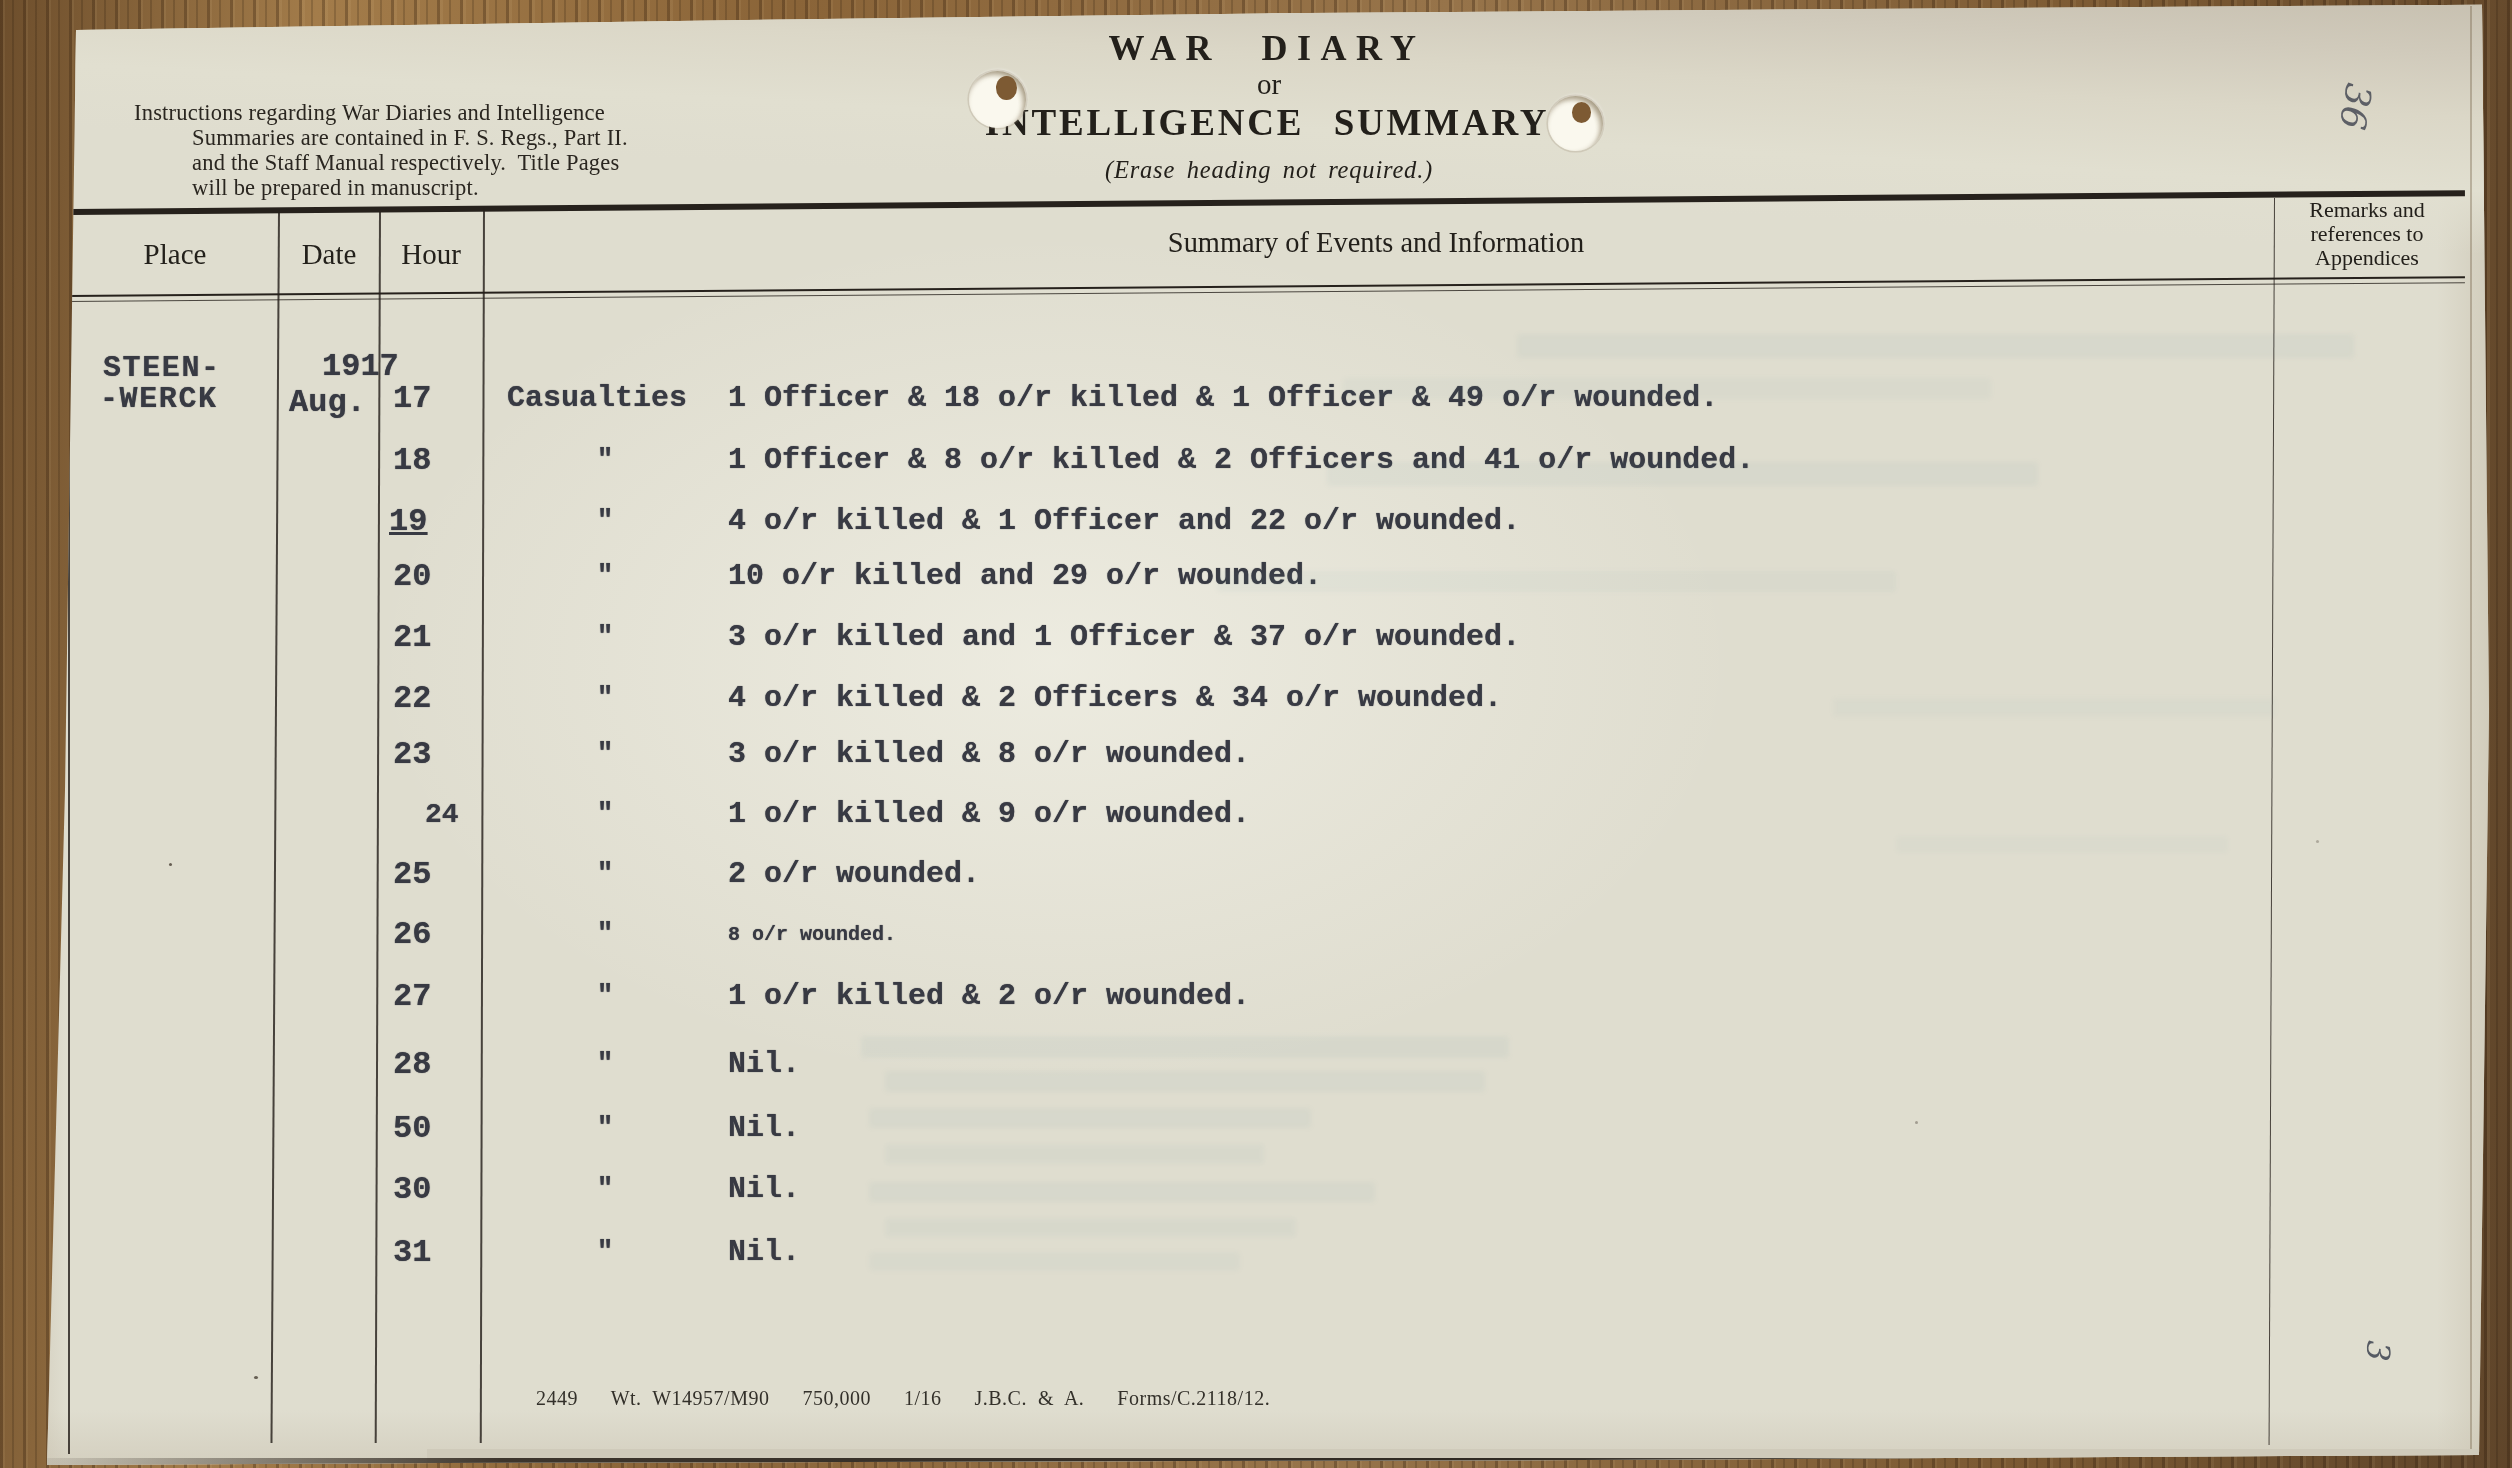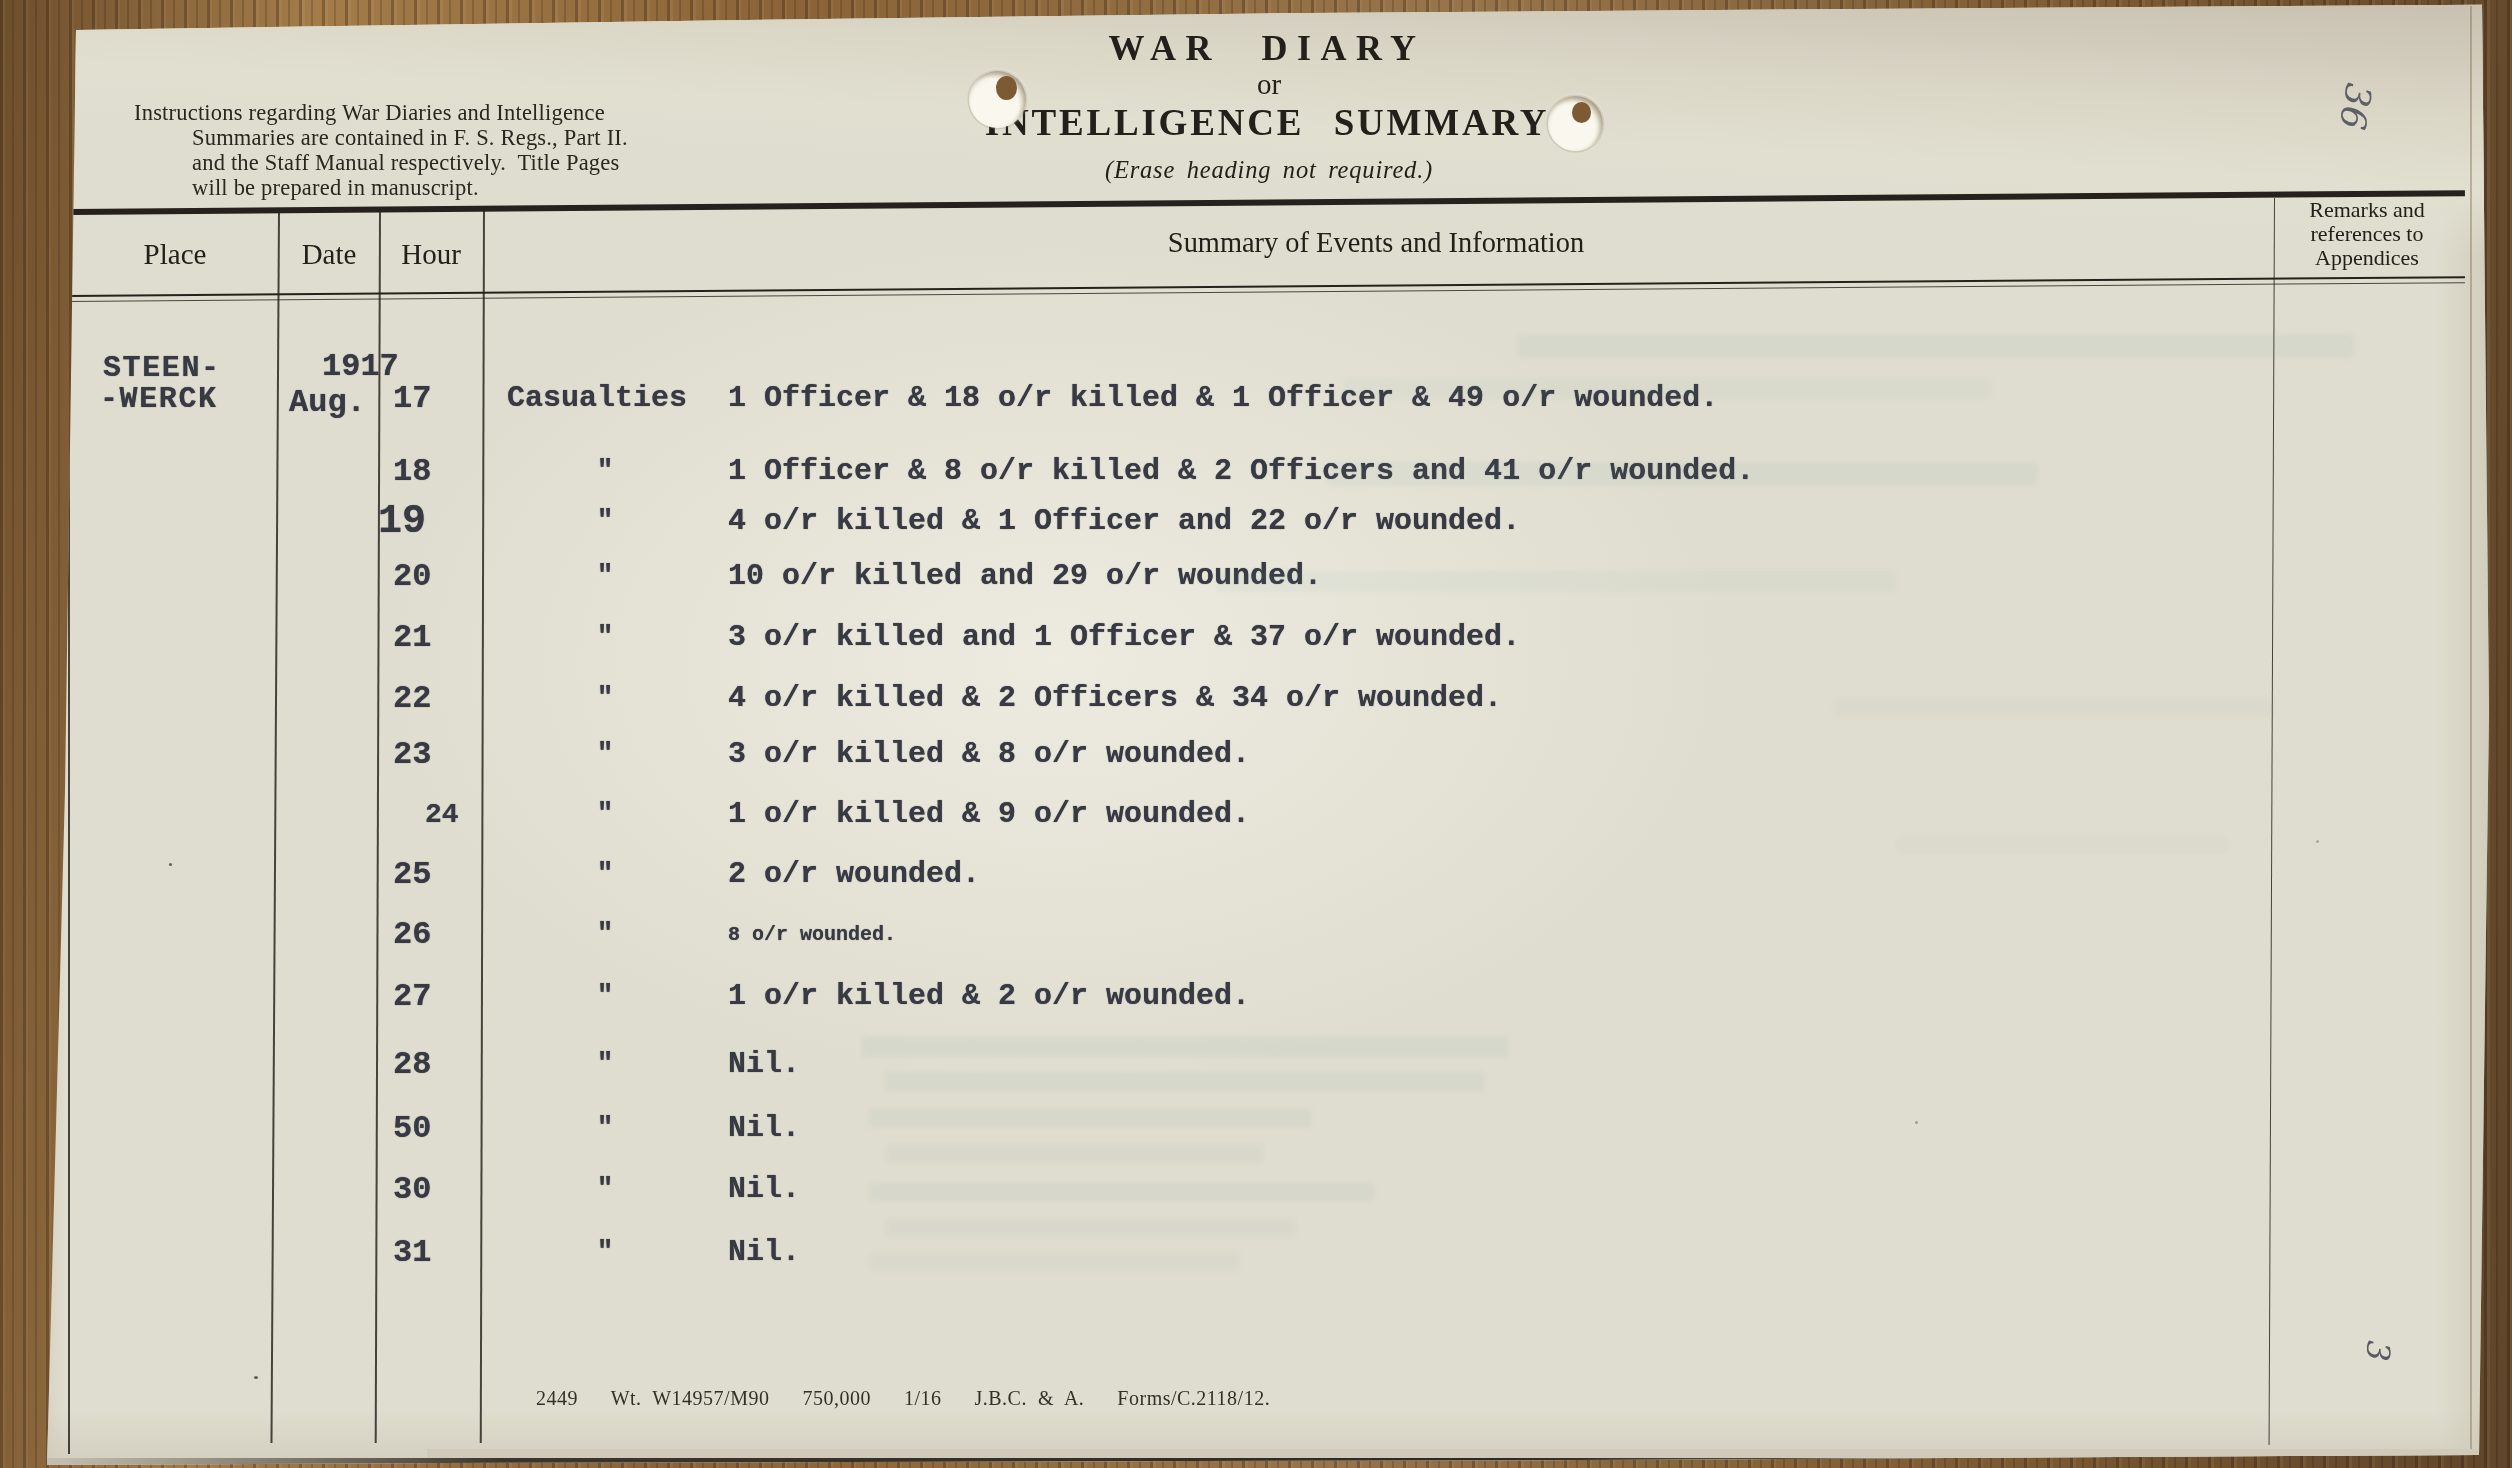--- a/index.html
+++ b/index.html
@@ -89,27 +89,27 @@
     <div class="abs mono" style="left:100px;top:382px;font-size:30px;letter-spacing:1.6px;">-WERCK</div>
     <div class="abs mono" style="left:322px;top:348px;font-size:32px;">1917</div>
     <div class="abs mono" style="left:289px;top:384px;font-size:32px;">Aug.</div>
 
     <div id="rows-layer">
         <div class="row-line" style="top: 378px;">
           <span class="mono" style="left: 393px; font-size: 32px;">17</span>
           <span class="mono" style="left: 507px; font-size: 30px;">Casualties</span>
           <span class="mono" style="left: 728px; font-size: 30px;">1 Officer &amp; 18 o/r killed &amp; 1 Officer &amp; 49 o/r wounded.</span>
         </div>
-        <div class="row-line" style="top: 440px; margin-top: 11px;">
+        <div class="row-line" style="top: 440px;">
           <span class="mono" style="left: 393px; font-size: 32px;">18</span>
           <span class="mono" style="left: 597px; font-size: 27px;">"</span>
           <span class="mono" style="left: 728px; font-size: 30px;">1 Officer &amp; 8 o/r killed &amp; 2 Officers and 41 o/r wounded.</span>
         </div>
         <div class="row-line" style="top: 501px;">
-          <span class="mono" style="left: 378px; font-size: 40px;">19</span>
+          <span class="mono" style="left: 389px; font-size: 32px; text-decoration: underline;">19</span>
           <span class="mono" style="left: 597px; font-size: 27px;">"</span>
           <span class="mono" style="left: 728px; font-size: 30px;">4 o/r killed &amp; 1 Officer and 22 o/r wounded.</span>
         </div>
         <div class="row-line" style="top: 556px; padding-left: 28px;">
           <span class="mono" style="left: 393px; font-size: 32px;">20</span>
           <span class="mono" style="left: 597px; font-size: 27px;">"</span>
           <span class="mono" style="left: 728px; font-size: 30px;">10 o/r killed and 29 o/r wounded.</span>
         </div>
         <div class="row-line" style="top: 617px;">
           <span class="mono" style="left: 393px; font-size: 32px;">21</span>

